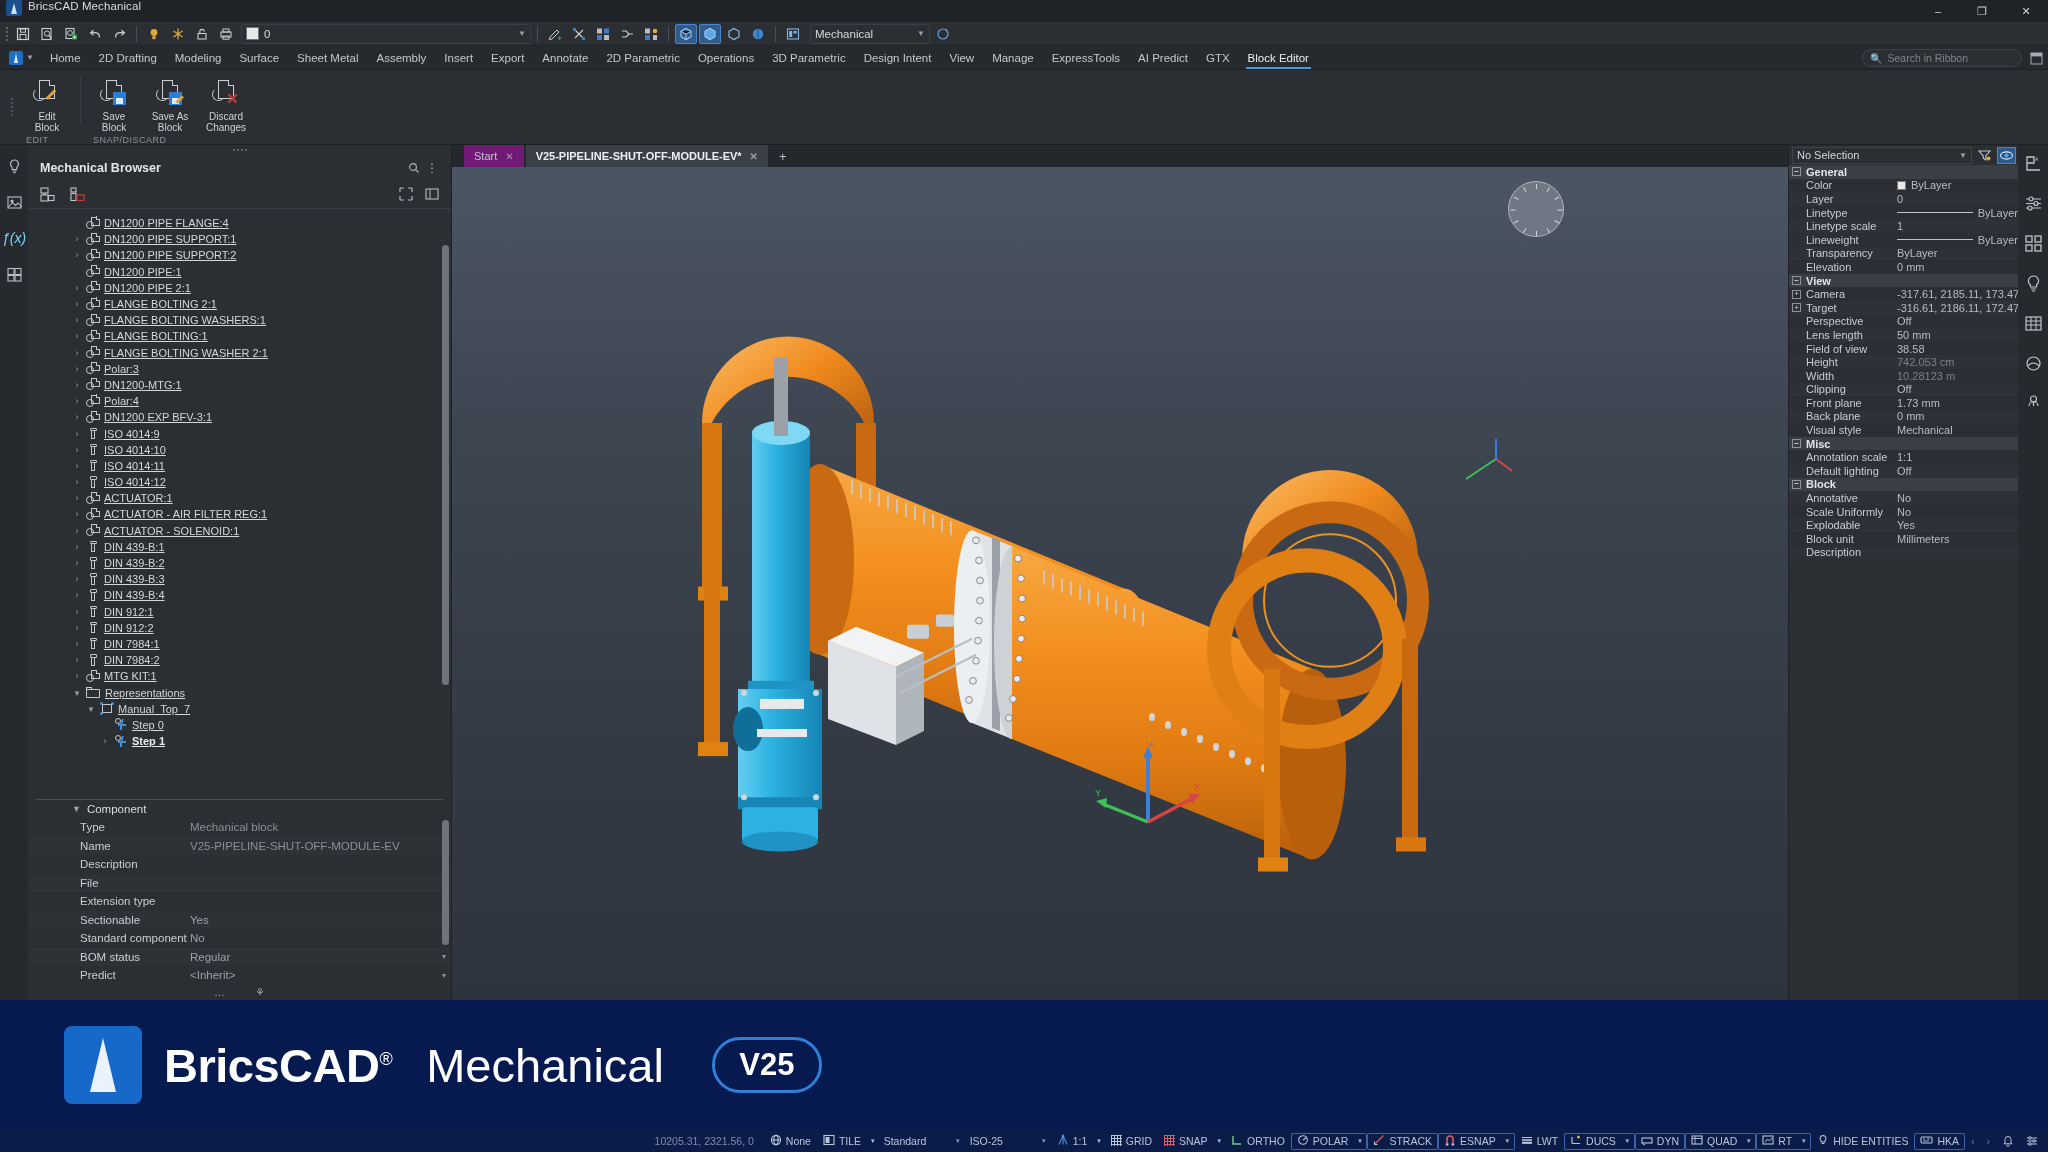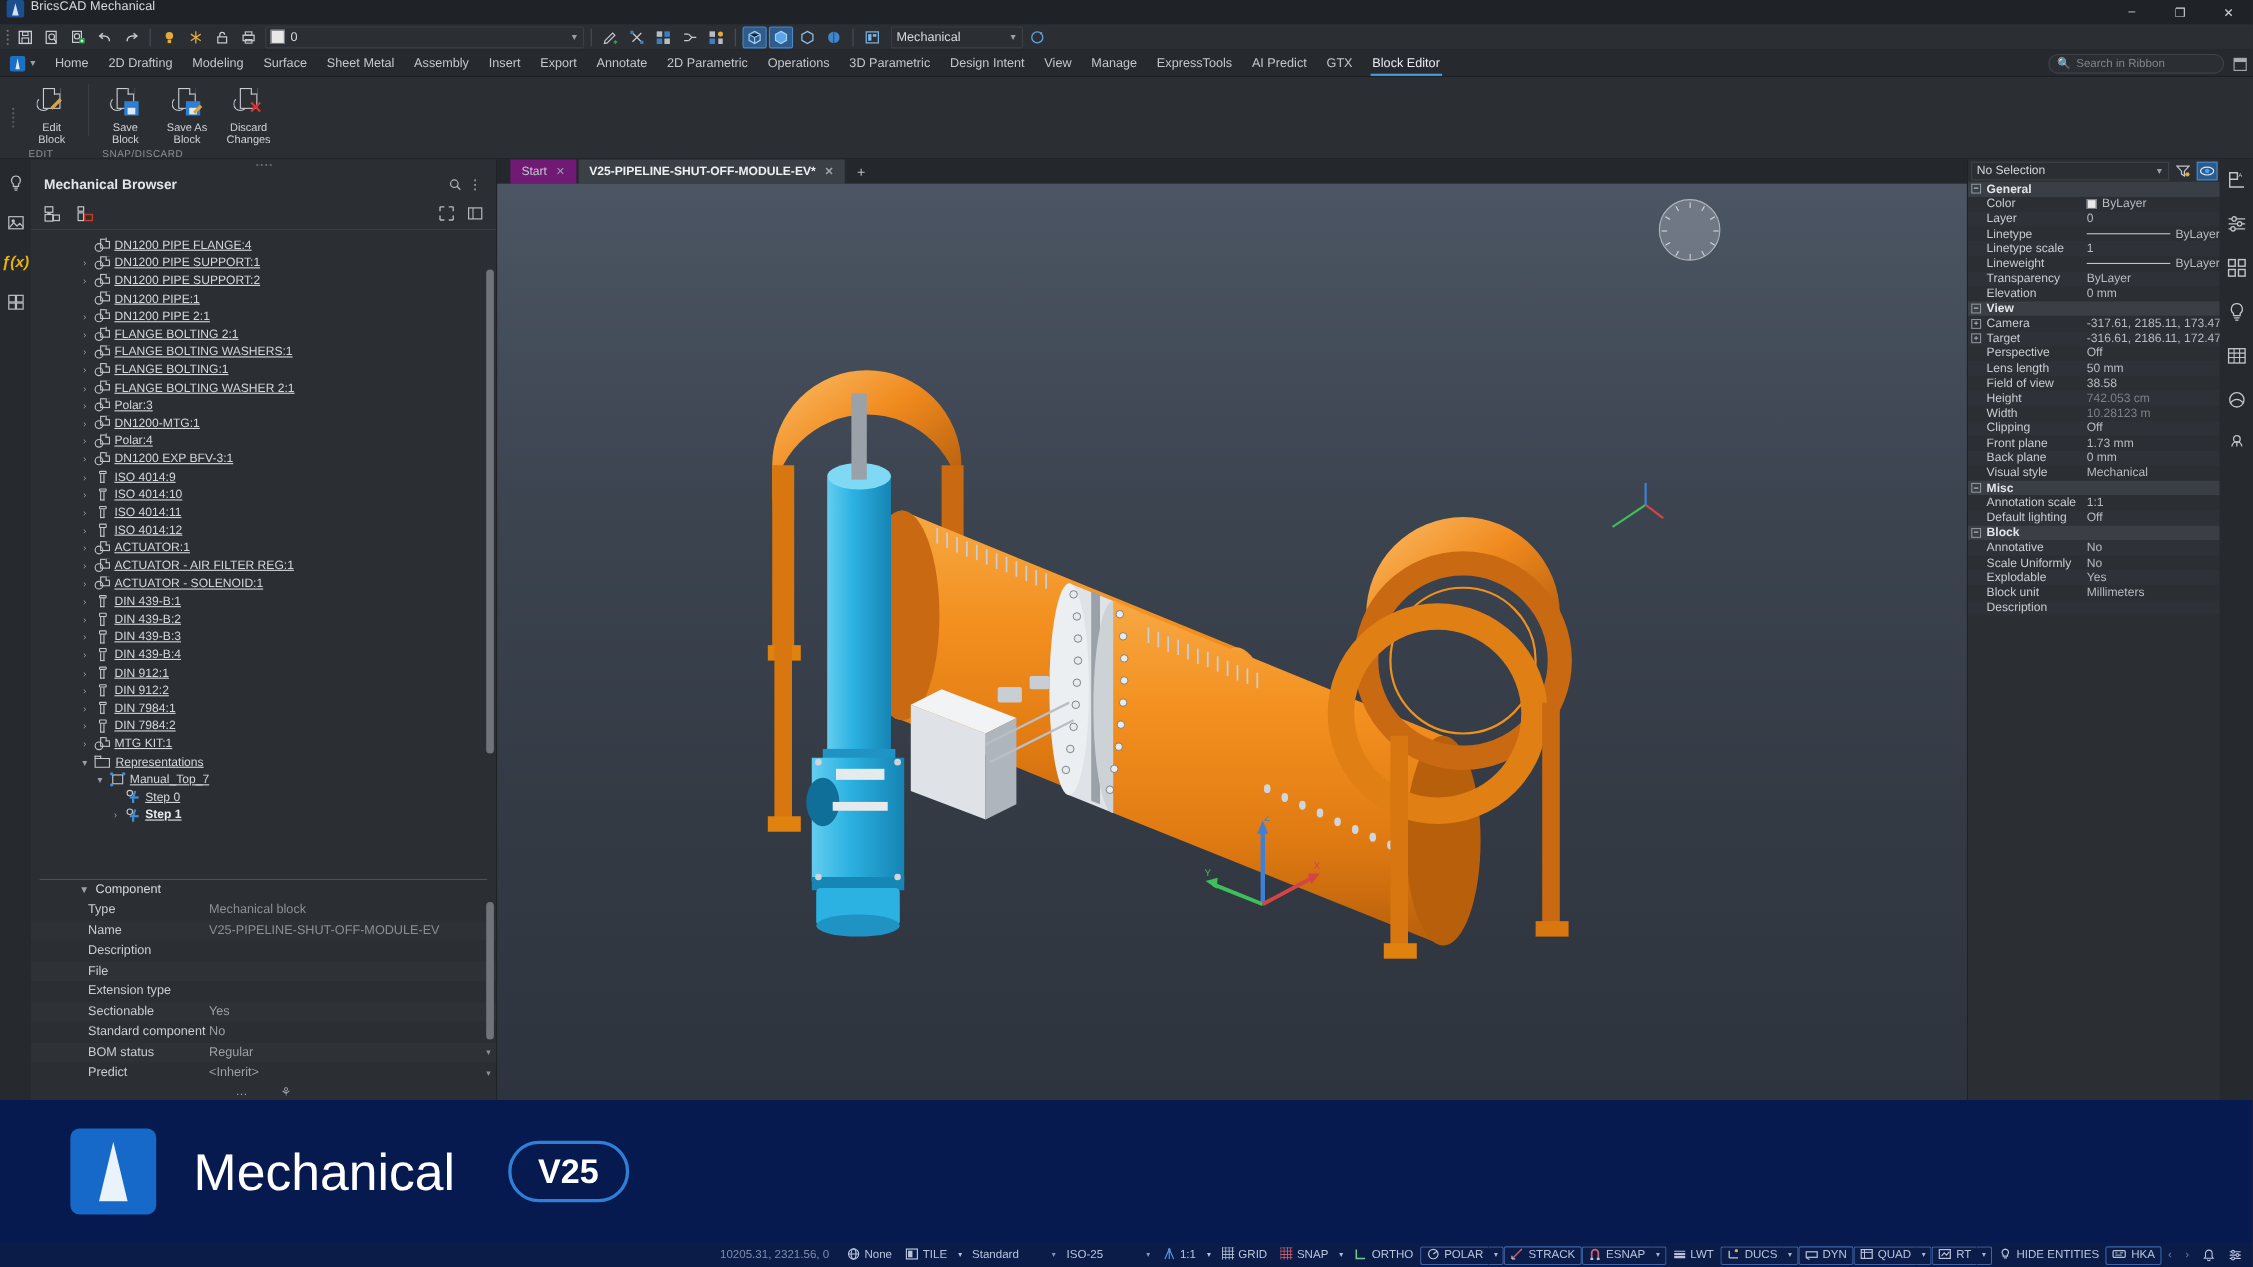--- a/index.html
+++ b/index.html
@@ -114,21 +114,21 @@
   .pencil { position: absolute; left: 14px; top: 14px; width: 12px; height: 3px; background: #e2a33c; transform: rotate(-45deg); }
   .floppy { position: absolute; left: 15px; top: 13px; width: 13px; height: 13px; background: #2d7fd4; }
   .floppy::after { content: ""; position: absolute; left: 3px; top: 6px; width: 7px; height: 6px; background: #dfeaf6; }
   .xmark { position: absolute; left: 16px; top: 13px; width: 13px; height: 13px; color: #e03131; font-size: 15px; font-weight: bold; line-height: 13px; text-align: center; }
 
   
   .workspace { flex: 1; display: flex; min-height: 0; position: relative; background: #2b2f33; }
 
   
   .left-rail { width: 28px; background: #26292d; display: flex; flex-direction: column; align-items: center; padding-top: 10px; gap: 14px; flex: 0 0 28px; }
-  .rail-ic { width: 22px; height: 22px; display: flex; align-items: center; justify-content: center; color: #eab308; font-size: 15px; border-radius: 2px; font-weight: bold; }
+  .rail-ic { width: 22px; height: 22px; display: flex; align-items: center; justify-content: center; color: #7dd3fc; font-size: 15px; border-radius: 2px; }
 
   
   .browser { width: 424px; flex: 0 0 424px; background: #2b2f33; display: flex; flex-direction: column; border-right: 1px solid #1f2327; }
   .panel-drag { height: 10px; display: flex; align-items: center; justify-content: center; gap: 2px; }
   .panel-drag i { width: 2px; height: 2px; background: #6c7177; border-radius: 50%; }
   .browser-head { height: 26px; display: flex; align-items: center; padding: 0 10px 0 12px; }
   .browser-head .t { font-size: 12.5px; font-weight: bold; color: #e3e6e9; flex: 1; }
   .browser-head .hb { width: 18px; height: 18px; display: flex; align-items: center; justify-content: center; color: #b0b6bc; font-size: 12px; }
   .browser-tools { height: 28px; display: flex; align-items: center; padding: 0 12px; gap: 12px; border-bottom: 1px solid #393e44; position: relative; }
   .browser-tools .sp { flex: 1; }
@@ -1474,20 +1474,21 @@
         <svg width="19" height="19" viewBox="0 0 19 19">
             <circle cx="9.5" cy="5" r="3" fill="none" stroke="#c0c6cc" stroke-width="1.2"></circle>
             <path d="M9.5 8v4M5 12a4.5 4.5 0 019 0" fill="none" stroke="#c0c6cc" stroke-width="1.2"></path>
           </svg>
       </div>
     </div>
   </div>
 
   <div class="banner">
     <div class="mark"></div>
+    <div class="wm"><span>BricsCAD</span><sup>®</sup></div>
     <div class="wm2">Mechanical</div>
     <div class="vpill">V25</div>
   </div>
 
   <div class="statusbar">
     <span class="sb-coords">10205.31, 2321.56, 0</span>
     <div id="status-items" style="display:flex;align-items:center;">
         <div class="sb-combo">
           <div class="sb-item">
             <span class="ic"><svg width="12" height="12" viewBox="0 0 12 12">

